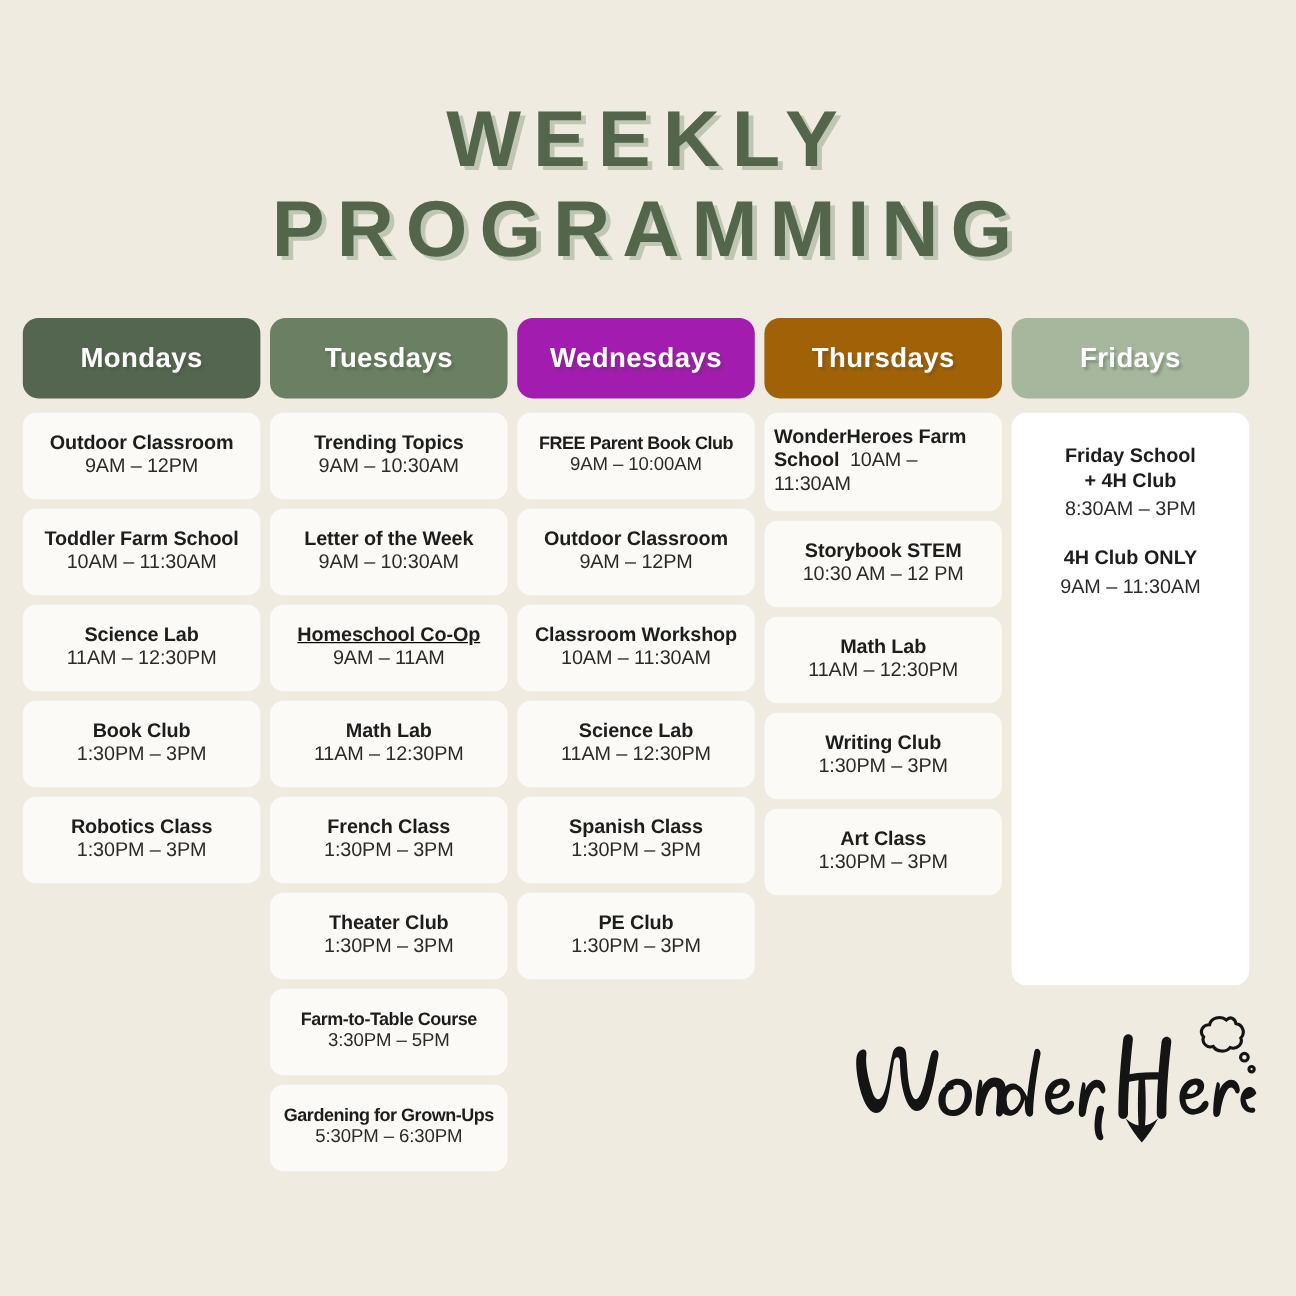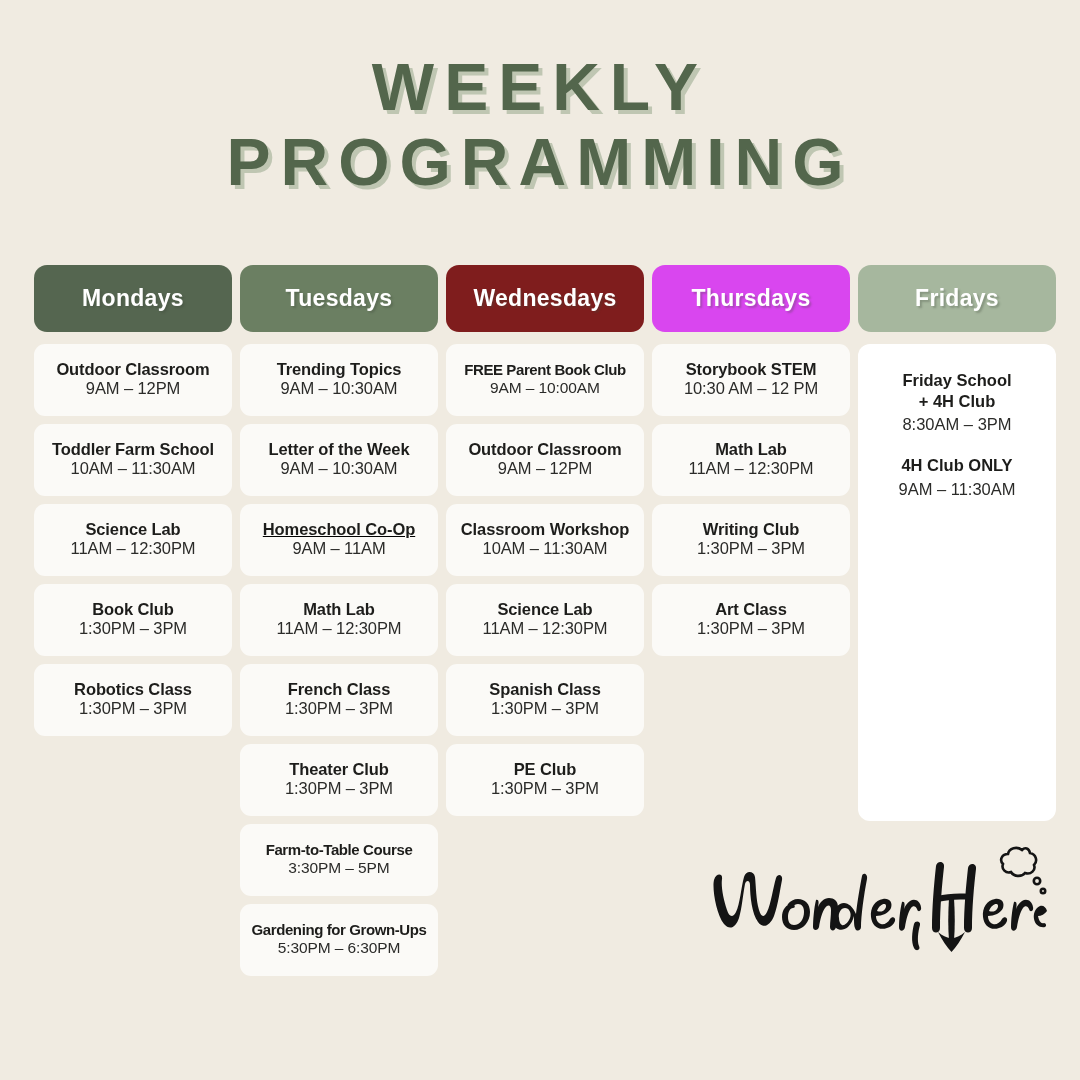--- a/index.html
+++ b/index.html
@@ -8,36 +8,36 @@
     width:1080px; height:1080px;
     background:#f0ebe1;
     font-family:"Liberation Sans", sans-serif;
     overflow:hidden;
     position:relative;
   }
 
   
   .title-block {
     text-align:center;
-    padding-top:56px;
+    padding-top:84px;
   }
   .title-line {
     font-weight:bold;
     color:#53664c;
     letter-spacing:10px;
     line-height:0.95;
     text-shadow:4px 4px 0 rgba(151,168,141,0.55);
   }
   .title-line.l1 { font-size:66px; }
   .title-line.l2 { font-size:66px; margin-top:12px; }
 
   
   .grid {
     position:absolute;
-    top:265px; left:34px;
+    top:265px; left:19px;
     width:1030px;
     display:flex;
     gap:8px;
   }
   .col { width:198px; display:flex; flex-direction:column; }
 
   .col-head {
     height:67px;
     border-radius:13px;
     display:flex; align-items:center; justify-content:center;
@@ -176,21 +176,21 @@
           <div style="width: 100%;"><span class="ev-title">Farm-to-Table Course</span></div>
           <div style="width: 100%;"><span class="ev-time">3:30PM – 5PM</span></div>
         </div>
         <div class="card tight">
           <div style="width: 100%;"><span class="ev-title">Gardening for Grown-Ups</span></div>
           <div style="width: 100%;"><span class="ev-time">5:30PM – 6:30PM</span></div>
         </div>
       </div>
     </div>
     <div class="col">
-      <div class="col-head" style="background: #7f1d1d;">Wednesdays</div>
+      <div class="col-head" style="background: #a21caf;">Wednesdays</div>
       <div class="cards">
         <div class="card tight">
           <div style="width: 100%;"><span class="ev-title">FREE Parent Book Club</span></div>
           <div style="width: 100%;"><span class="ev-time">9AM – 10:00AM</span></div>
         </div>
         <div class="card">
           <div style="width: 100%;"><span class="ev-title">Outdoor Classroom</span></div>
           <div style="width: 100%;"><span class="ev-time">9AM – 12PM</span></div>
         </div>
         <div class="card">
@@ -205,22 +205,23 @@
           <div style="width: 100%;"><span class="ev-title">Spanish Class</span></div>
           <div style="width: 100%;"><span class="ev-time">1:30PM – 3PM</span></div>
         </div>
         <div class="card">
           <div style="width: 100%;"><span class="ev-title">PE Club</span></div>
           <div style="width: 100%;"><span class="ev-time">1:30PM – 3PM</span></div>
         </div>
       </div>
     </div>
     <div class="col">
-      <div class="col-head" style="background: #d946ef;">Thursdays</div>
-      <div class="cards">
+      <div class="col-head" style="background: #a16207;">Thursdays</div>
+      <div class="cards">
+        <div class="card inline-flow"><span class="ev-title">WonderHeroes Farm School</span>&nbsp;&nbsp;<span class="ev-time">10AM – 11:30AM</span></div>
         <div class="card">
           <div style="width: 100%;"><span class="ev-title">Storybook STEM</span></div>
           <div style="width: 100%;"><span class="ev-time">10:30 AM – 12 PM</span></div>
         </div>
         <div class="card">
           <div style="width: 100%;"><span class="ev-title">Math Lab</span></div>
           <div style="width: 100%;"><span class="ev-time">11AM – 12:30PM</span></div>
         </div>
         <div class="card">
           <div style="width: 100%;"><span class="ev-title">Writing Club</span></div>

